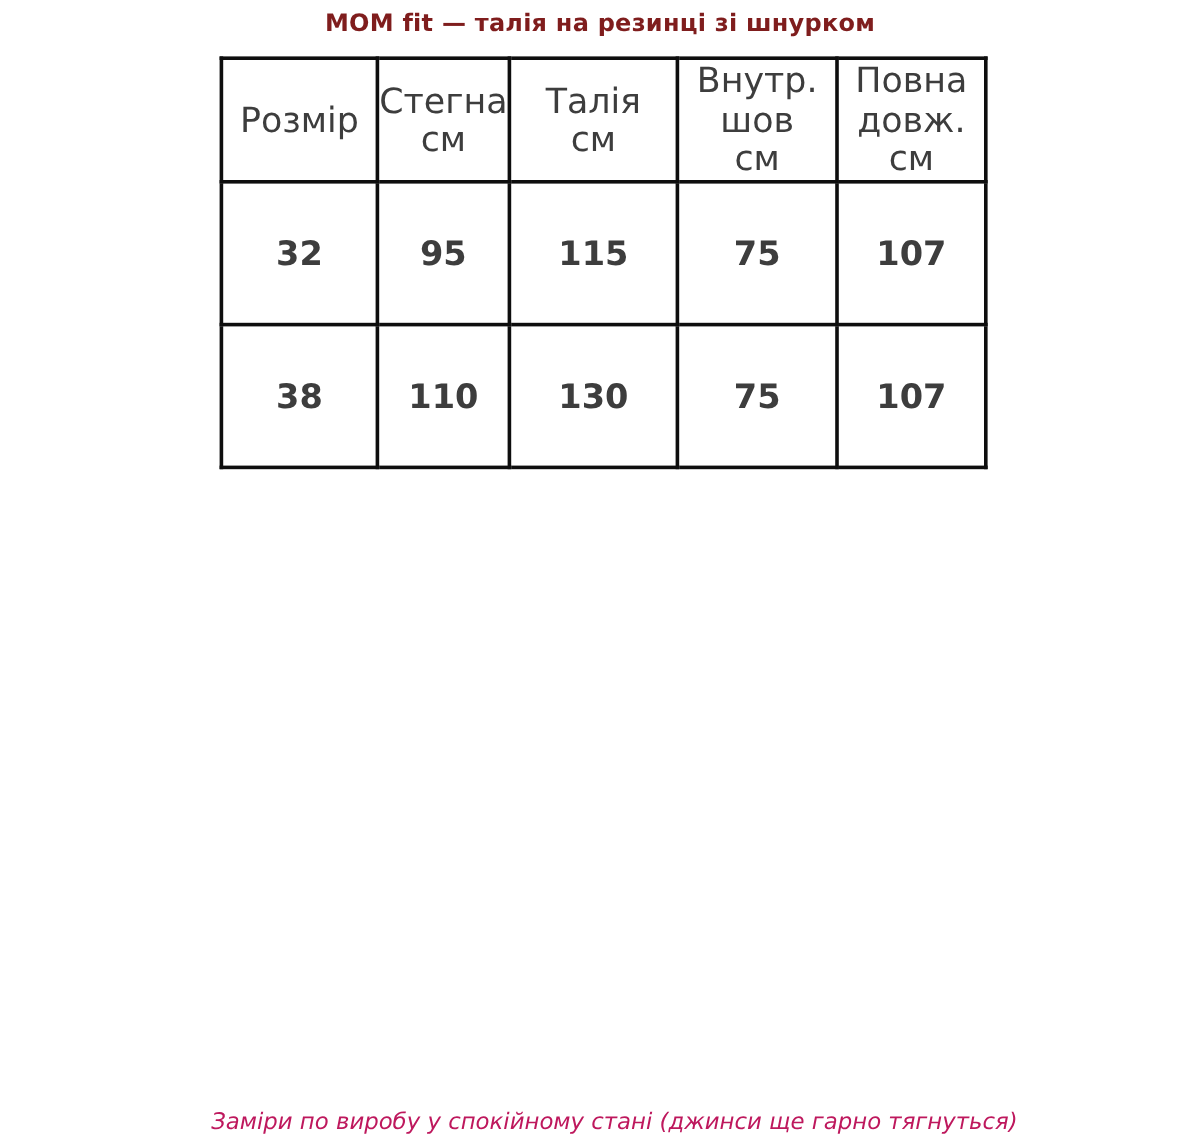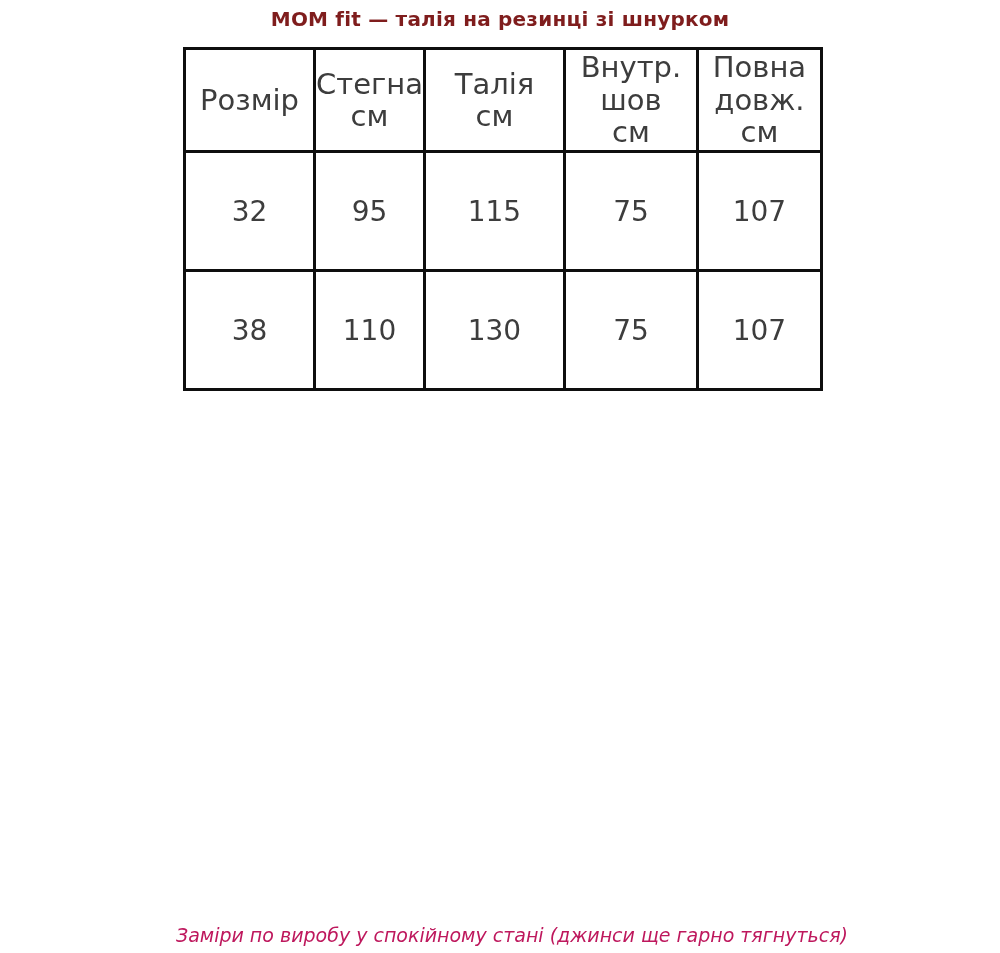--- a/index.html
+++ b/index.html
@@ -45,20 +45,21 @@
     height: 100px;
     font-weight: normal;
     font-size: 29px;
     line-height: 1.12;
     white-space: pre-line;
     overflow: hidden;
   }
   table.size-table td {
     height: 116px;
     font-size: 28px;
+    font-weight: bold;
   }
   col.c0 { width: 130px; }
   col.c1 { width: 107px; }
   col.c2 { width: 140px; }
   col.c3 { width: 133px; }
   col.c4 { width: 124px; }
   .footnote {
     position: absolute;
     left: 12px;
     top: 924px;

